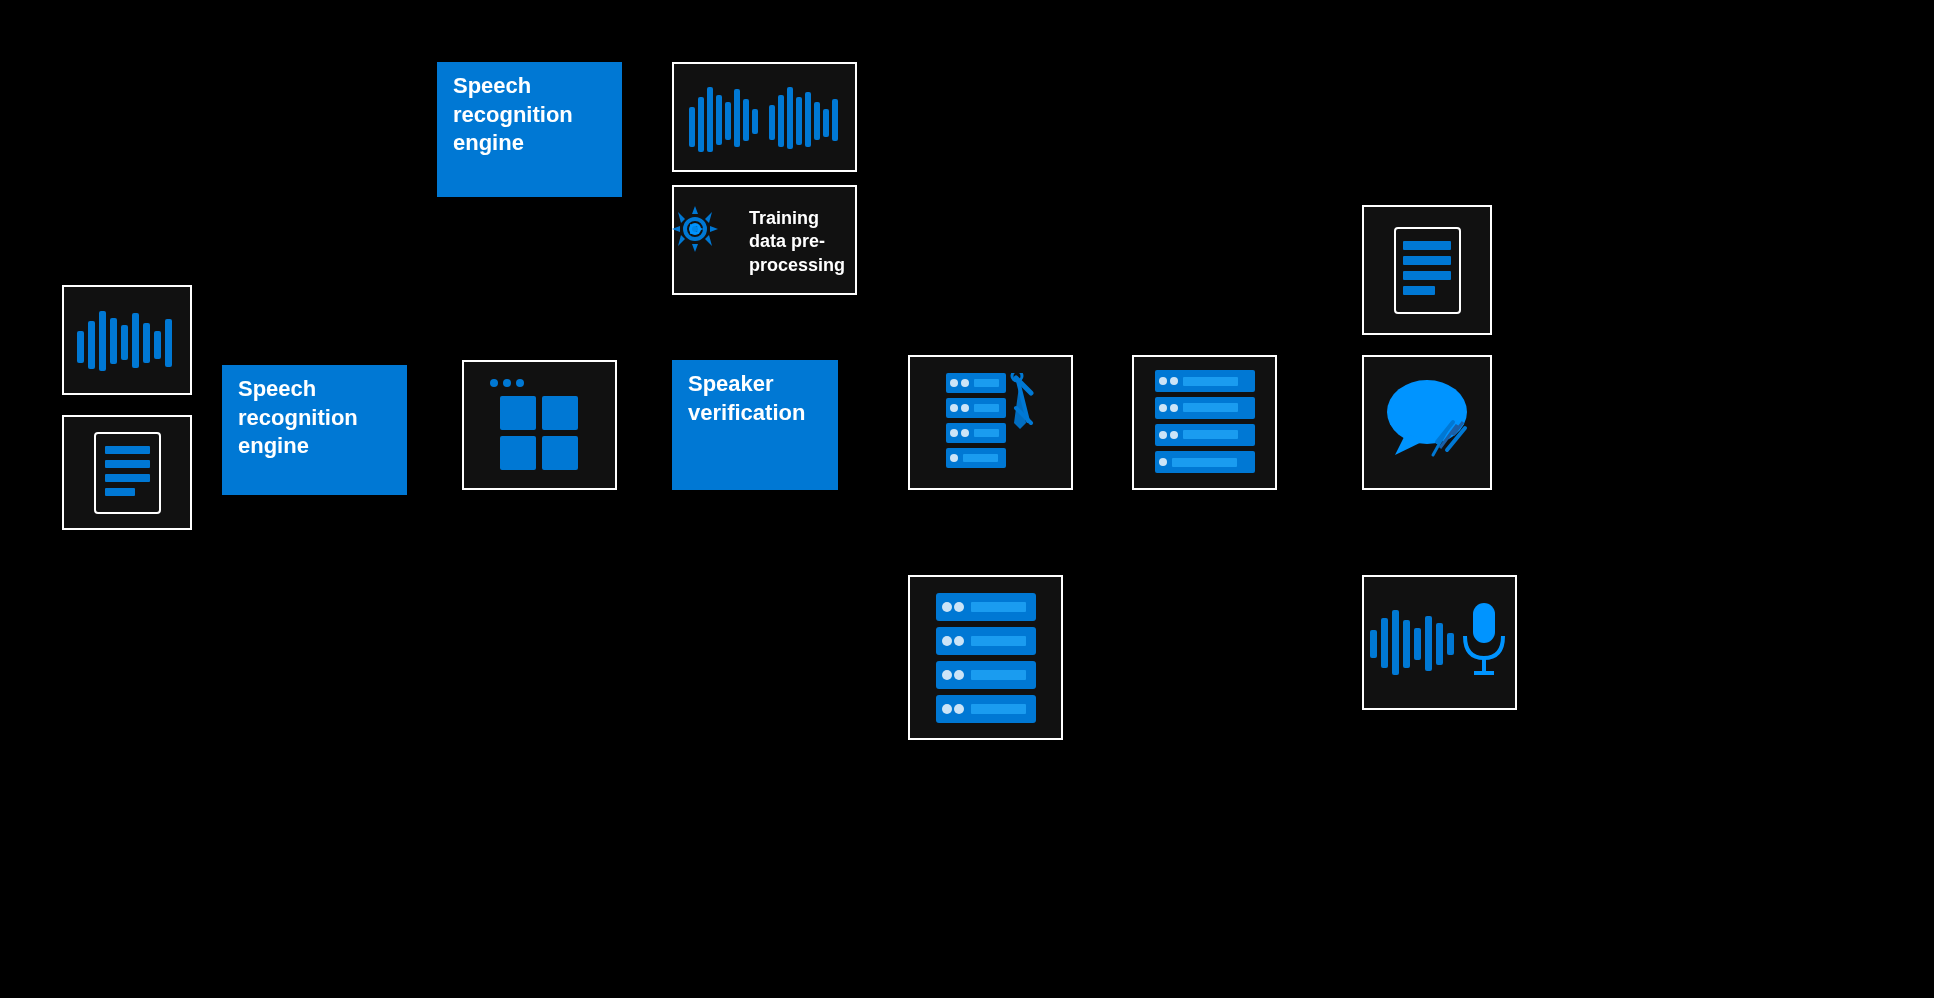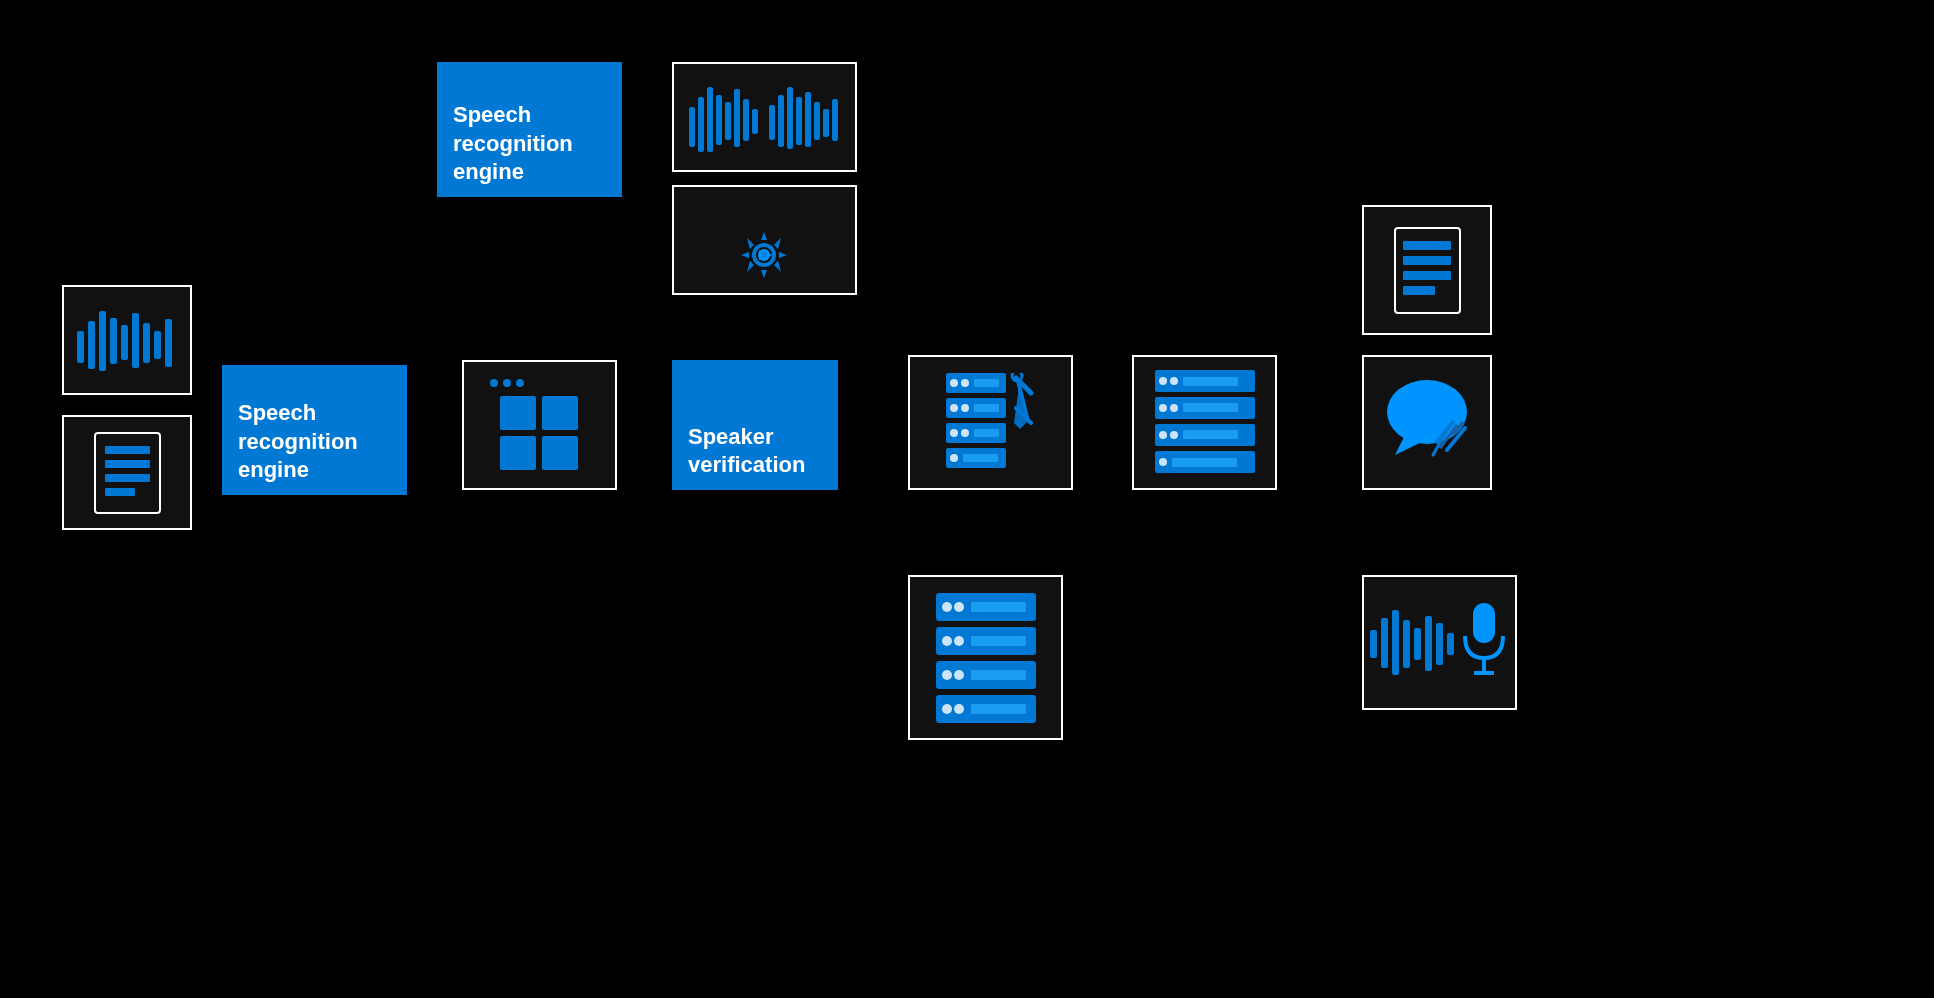--- a/index.html
+++ b/index.html
@@ -9,21 +9,21 @@
       height: 998px;
       position: relative;
       overflow: hidden;
       font-family: 'Segoe UI', Arial, sans-serif;
     }
 
     .card {
       position: absolute;
       border: 2px solid #fff;
       display: flex;
-      align-items: flex-end;
+      align-items: flex-start;
       justify-content: center;
     }
 
     .card-blue {
       background: #0078d4;
       border: none;
     }
 
     .card-dark {
       background: #111;
@@ -82,20 +82,21 @@
     <path d="M10 10 L17 17 L13 21 Z" fill="#0078d4"></path>
     <path d="M44 44 L37 37 L41 33 Z" fill="#0078d4"></path>
     <path d="M44 10 L37 17 L41 21 Z" fill="#0078d4"></path>
     <path d="M10 44 L17 37 L13 33 Z" fill="#0078d4"></path>
 
     <circle cx="27" cy="27" r="6" fill="#0094ff"></circle>
     <circle cx="27" cy="27" r="3" fill="#000"></circle>
 
     <polygon points="22,22 36,27 22,32" fill="#0094ff" opacity="0.9"></polygon>
   </svg>
+  <span class="card-label" style="font-size:18px;">Training data pre-processing</span>
 </div>
 
 <div class="card card-dark" style="left:62px; top:285px; width:130px; height:110px; align-items:center; justify-content:center;">
   <svg width="100" height="75" viewBox="0 0 100 75">
     <rect x="0" y="28" width="7" height="32" rx="2" fill="#0078d4"></rect>
     <rect x="11" y="18" width="7" height="48" rx="2" fill="#0078d4"></rect>
     <rect x="22" y="8" width="7" height="60" rx="2" fill="#0078d4"></rect>
     <rect x="33" y="15" width="7" height="46" rx="2" fill="#0078d4"></rect>
     <rect x="44" y="22" width="7" height="35" rx="2" fill="#0078d4"></rect>
     <rect x="55" y="10" width="7" height="55" rx="2" fill="#0078d4"></rect>

